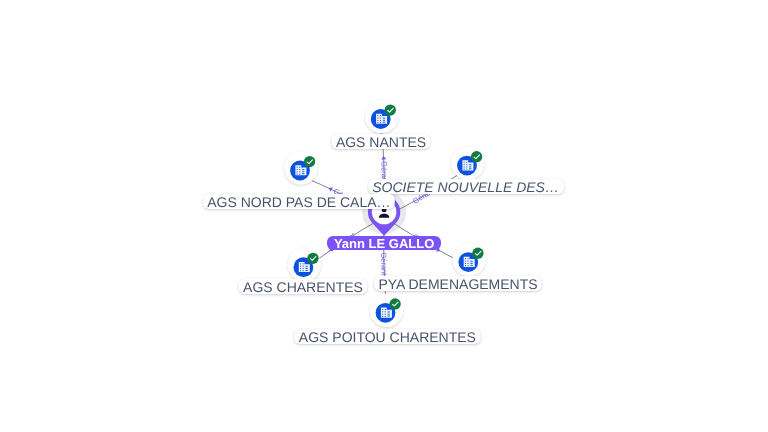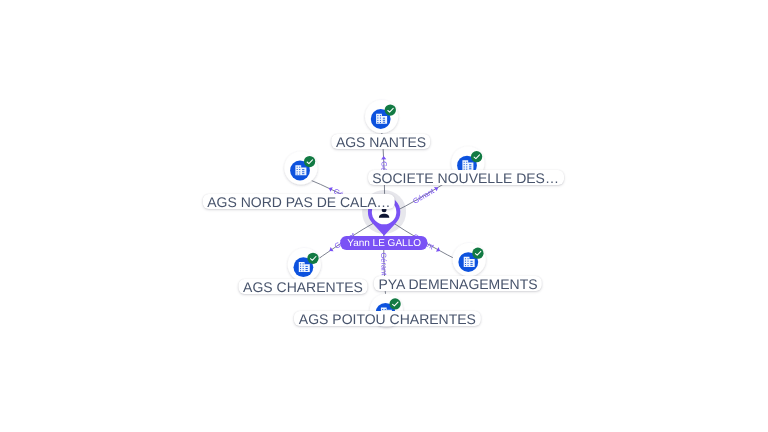--- a/index.html
+++ b/index.html
@@ -7,22 +7,22 @@
        font-family:"Liberation Sans",sans-serif;
        -webkit-font-smoothing:antialiased;text-rendering:geometricPrecision;}
   #stage{position:relative;width:768px;height:432px;background:#fff;}
   svg.layer{position:absolute;left:0;top:0;width:768px;height:432px;}
   .nodelabel{position:absolute;background:#fff;border-radius:6px;
      box-shadow:0 1px 2.4px rgba(62,66,82,.22),0 0 1.2px rgba(62,66,82,.12);
      color:#47536b;font-size:14px;white-space:nowrap;
      padding:2.2px 4.6px 0;height:12.9px;line-height:12.9px;
      transform:translate(-50%,0);}
   .centerlabel{position:absolute;background:#7a52f5;border-radius:6px;color:#fff;
-     font-size:10px;white-space:nowrap;padding:2.7px 6.8px 0;height:11.5px;line-height:11.5px;
-     transform:translate(-50%,0);}
+     font-size:13px;white-space:nowrap;padding:2.7px 6.8px 0;height:11.5px;line-height:11.5px;
+     transform:translate(-50%,0);font-weight:bold;}
 </style>
 </head>
 <body>
 <div id="stage">
   <svg class="layer" id="edgelayer" viewBox="0 0 768 432">
       <circle cx="384.1" cy="212" r="22" fill="#e7e7ec"></circle>
       <g>
         <path d="M384.10,217.00 Q385.82,170.14 381.00,123.50" fill="none" stroke="#5d6374" stroke-width="0.8"></path>
         <path d="M0,0 L-3.3,-2.6 L-3.3,2.6 Z" fill="#7a52f5" transform="translate(383.56,156.00) rotate(-93.12)"></path>
         <text x="384.27" y="172.72" fill="#7a52f5" font-size="7.5" font-family="&quot;Liberation Sans&quot;,sans-serif" text-anchor="middle" dominant-baseline="central" transform="rotate(88.32 384.27 172.72)">Gérant</text>
@@ -181,20 +181,20 @@
       </g>
       <g>
         <path d="M 372.23 223.03 A 16.2 16.2 0 1 1 395.97 223.03 L 384.1 235.80 Z" fill="#7a52f5"></path>
         <circle cx="384.1" cy="212" r="12.3" fill="#ffffff"></circle>
         <circle cx="384.1" cy="209.9" r="2.45" fill="#0d1533"></circle>
         <path d="M 378.90000000000003 217.8 c0,-3.0 2.3,-4.1 5.2,-4.1 c2.9,0 5.2,1.1 5.2,4.1 z" fill="#0d1533"></path>
       </g>
     </svg>
   <div id="toplabels">
       <div class="nodelabel" style="left: 381px; top: 134.2px;">AGS NANTES</div>
-      <div class="nodelabel" style="left: 465.6px; top: 170px;">SOCIETE NOUVELLE DES…</div>
+      <div class="nodelabel" style="left: 465.6px; top: 179px; font-style: italic;">SOCIETE NOUVELLE DES…</div>
       <div class="nodelabel" style="left: 458px; top: 275.7px;">PYA DEMENAGEMENTS</div>
-      <div class="nodelabel" style="left: 387.4px; top: 311px;">AGS POITOU CHARENTES</div>
+      <div class="nodelabel" style="left: 387.4px; top: 329px;">AGS POITOU CHARENTES</div>
       <div class="nodelabel" style="left: 303px; top: 279px;">AGS CHARENTES</div>
       <div class="nodelabel" style="left: 298.9px; top: 194px;">AGS NORD PAS DE CALA…</div>
       <div class="centerlabel" style="left: 384.1px; top: 235.8px;">Yann LE GALLO</div>
     </div>
 </div>
 
 </body></html>

